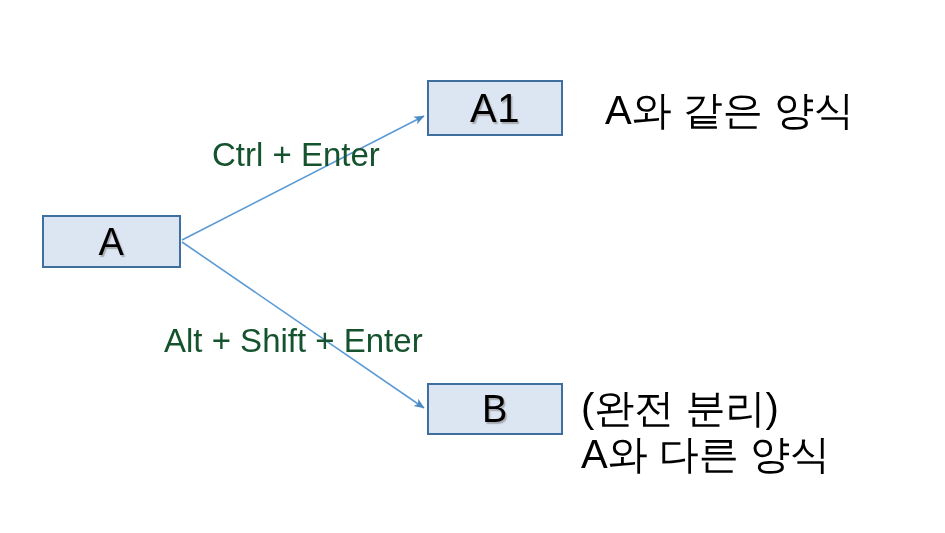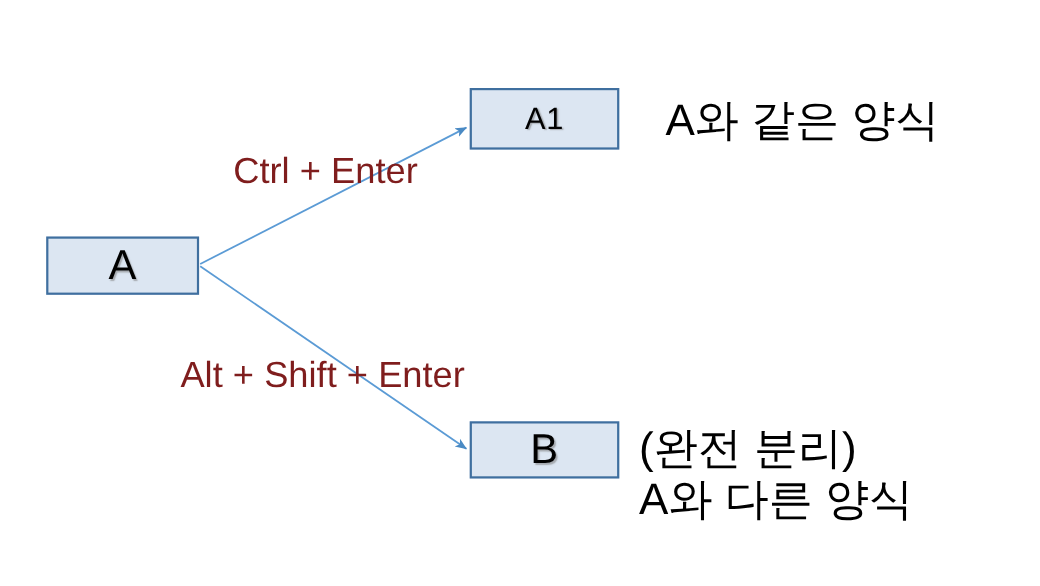--- a/index.html
+++ b/index.html
@@ -45,27 +45,27 @@
     letter-spacing: 0.5px;
     text-shadow: 1.5px 1.5px 1.2px rgba(120,120,120,0.55);
     white-space: nowrap;
   }
 
   #node-a      { left: 42px;  top: 215px; width: 139px; height: 53px; }
   #node-a1     { left: 427px; top: 80px;  width: 136px; height: 56px; }
   #node-b      { left: 427px; top: 383px; width: 136px; height: 52px; }
 
   #node-a  .node-label { font-size: 38px; }
-  #node-a1 .node-label { font-size: 28px; text-align: right; }
+  #node-a1 .node-label { font-size: 40px; text-align: right; }
   #node-b  .node-label { font-size: 38px; }
 
   
   .edge-label {
     position: absolute;
-    color: #7f1d1d;
+    color: #14532d;
     font-size: 33px;
     line-height: 1;
     white-space: nowrap;
   }
   #edge-label-ctrl { left: 212px; top: 138px; }
   #edge-label-alt  { left: 164px; top: 324px; }
 
   
   .annotation {
     position: absolute;

